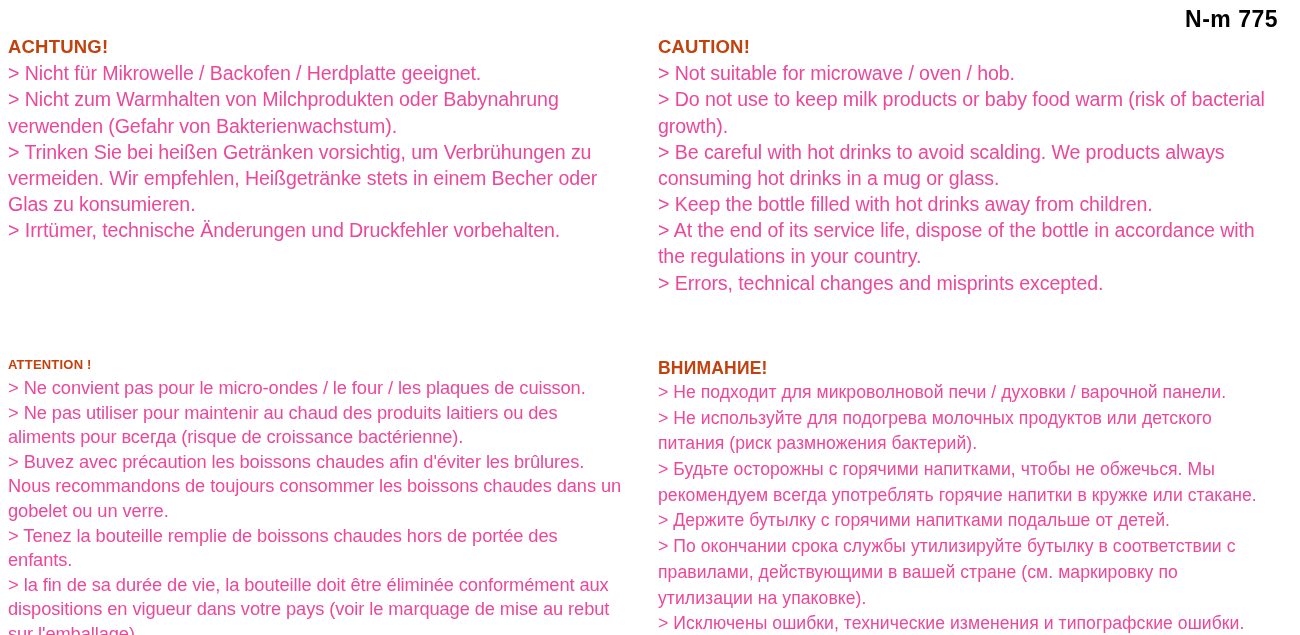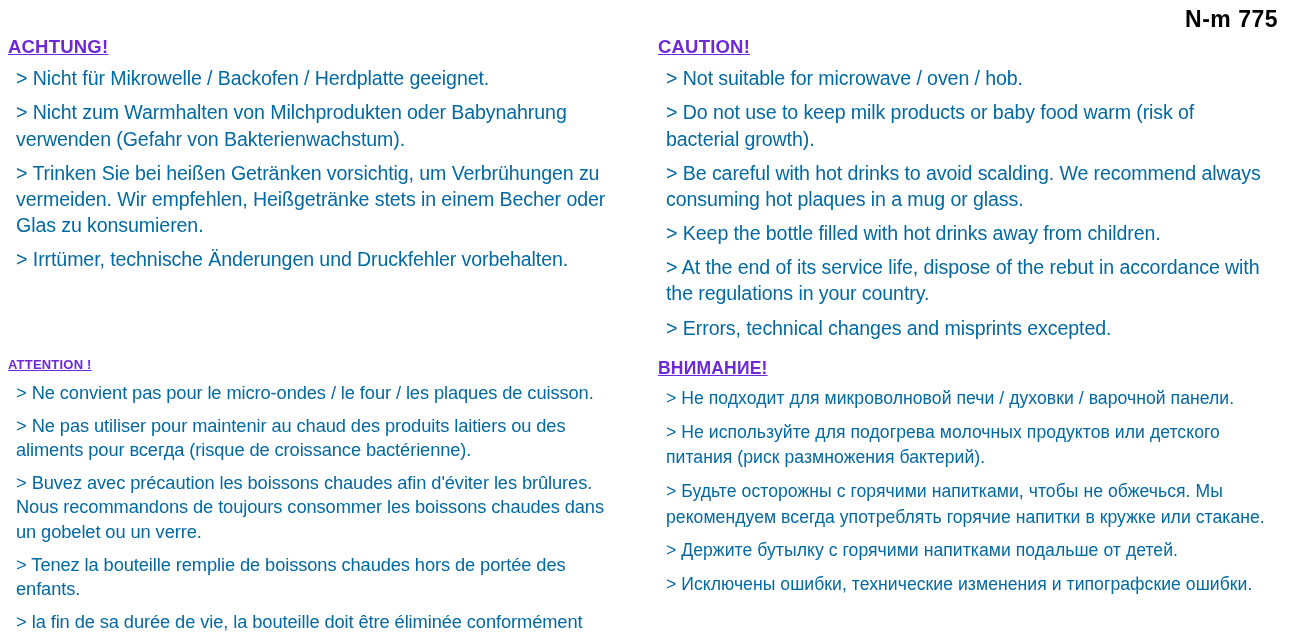--- a/index.html
+++ b/index.html
@@ -41,40 +41,39 @@
     width: 615px;
   }
   .panel.col-left  { left: 8px; }
   .panel.col-right { left: 658px; }
   .panel.row-top    { top: 36px; }
   .panel.row-bottom { top: 358px; }
 
   .panel-heading {
     font-size: 18.5px;
     font-weight: bold;
-    color: #6d28d9;
+    color: #c2410c;
     letter-spacing: 0.2px;
     margin: 0 0 3px 0;
     line-height: 1.15;
-    text-decoration: underline;
   }
 
   .panel-list {
     list-style: none;
     margin: 0;
     padding: 0;
   }
 
   .panel-item {
     position: relative;
     padding-left: 0;
-    margin: 8px;
+    margin: 0;
     font-size: 19.5px;
     line-height: 1.33;
-    color: #0369a1;
+    color: #ec4899;
     letter-spacing: -0.1px;
   }
   .bullet-marker {
     display: inline;
     font-weight: normal;
     letter-spacing: 0;
   }
   .item-text { display: inline; }
 
   
@@ -117,23 +116,23 @@
       <li class="panel-item"><span class="bullet-marker">&gt;</span> <span class="item-text">Trinken Sie bei heißen Getränken vorsichtig, um Verbrühungen zu vermeiden. Wir empfehlen, Heißgetränke stets in einem Becher oder Glas zu konsumieren.</span></li>
       <li class="panel-item"><span class="bullet-marker">&gt;</span> <span class="item-text">Irrtümer, technische Änderungen und Druckfehler vorbehalten.</span></li>
     </ul>
   </section>
 
   <section class="panel col-right row-top latin" id="panel-en">
     <h2 class="panel-heading">CAUTION!</h2>
     <ul class="panel-list">
       <li class="panel-item"><span class="bullet-marker">&gt;</span> <span class="item-text">Not suitable for microwave / oven / hob.</span></li>
       <li class="panel-item"><span class="bullet-marker">&gt;</span> <span class="item-text">Do not use to keep milk products or baby food warm (risk of bacterial growth).</span></li>
-      <li class="panel-item"><span class="bullet-marker">&gt;</span> <span class="item-text">Be careful with hot drinks to avoid scalding. We recommend always consuming hot plaques in a mug or glass.</span></li>
+      <li class="panel-item"><span class="bullet-marker">&gt;</span> <span class="item-text">Be careful with hot drinks to avoid scalding. We products always consuming hot drinks in a mug or glass.</span></li>
       <li class="panel-item"><span class="bullet-marker">&gt;</span> <span class="item-text">Keep the bottle filled with hot drinks away from children.</span></li>
-      <li class="panel-item"><span class="bullet-marker">&gt;</span> <span class="item-text">At the end of its service life, dispose of the rebut in accordance with the regulations in your country.</span></li>
+      <li class="panel-item"><span class="bullet-marker">&gt;</span> <span class="item-text">At the end of its service life, dispose of the bottle in accordance with the regulations in your country.</span></li>
       <li class="panel-item"><span class="bullet-marker">&gt;</span> <span class="item-text">Errors, technical changes and misprints excepted.</span></li>
     </ul>
   </section>
 
   <section class="panel col-left row-bottom latin" id="panel-fr">
     <h2 class="panel-heading">ATTENTION !</h2>
     <ul class="panel-list">
       <li class="panel-item"><span class="bullet-marker">&gt;</span> <span class="item-text">Ne convient pas pour le micro-ondes / le four / les plaques de cuisson.</span></li>
       <li class="panel-item"><span class="bullet-marker">&gt;</span> <span class="item-text">Ne pas utiliser pour maintenir au chaud des produits laitiers ou des aliments pour всегда (risque de croissance bactérienne).</span></li>
       <li class="panel-item"><span class="bullet-marker">&gt;</span> <span class="item-text">Buvez avec précaution les boissons chaudes afin d'éviter les brûlures. Nous recommandons de toujours consommer les boissons chaudes dans un gobelet ou un verre.</span></li>
@@ -143,17 +142,18 @@
     </ul>
   </section>
 
   <section class="panel col-right row-bottom cyrillic" id="panel-ru">
     <h2 class="panel-heading">ВНИМАНИЕ!</h2>
     <ul class="panel-list">
       <li class="panel-item"><span class="bullet-marker">&gt;</span> <span class="item-text">Не подходит для микроволновой печи / духовки / варочной панели.</span></li>
       <li class="panel-item"><span class="bullet-marker">&gt;</span> <span class="item-text">Не используйте для подогрева молочных продуктов или детского питания (риск размножения бактерий).</span></li>
       <li class="panel-item"><span class="bullet-marker">&gt;</span> <span class="item-text">Будьте осторожны с горячими напитками, чтобы не обжечься. Мы рекомендуем всегда употреблять горячие напитки в кружке или стакане.</span></li>
       <li class="panel-item"><span class="bullet-marker">&gt;</span> <span class="item-text">Держите бутылку с горячими напитками подальше от детей.</span></li>
+      <li class="panel-item"><span class="bullet-marker">&gt;</span> <span class="item-text">По окончании срока службы утилизируйте бутылку в соответствии с правилами, действующими в вашей стране (см. маркировку по утилизации на упаковке).</span></li>
       <li class="panel-item"><span class="bullet-marker">&gt;</span> <span class="item-text">Исключены ошибки, технические изменения и типографские ошибки.</span></li>
     </ul>
   </section>
 
 </div>
 
 </body></html>

